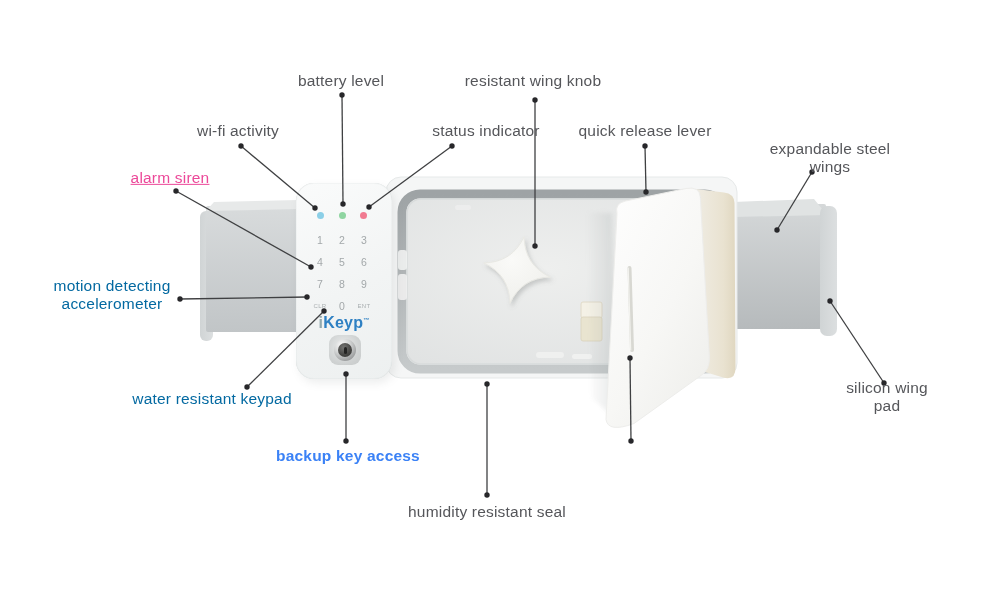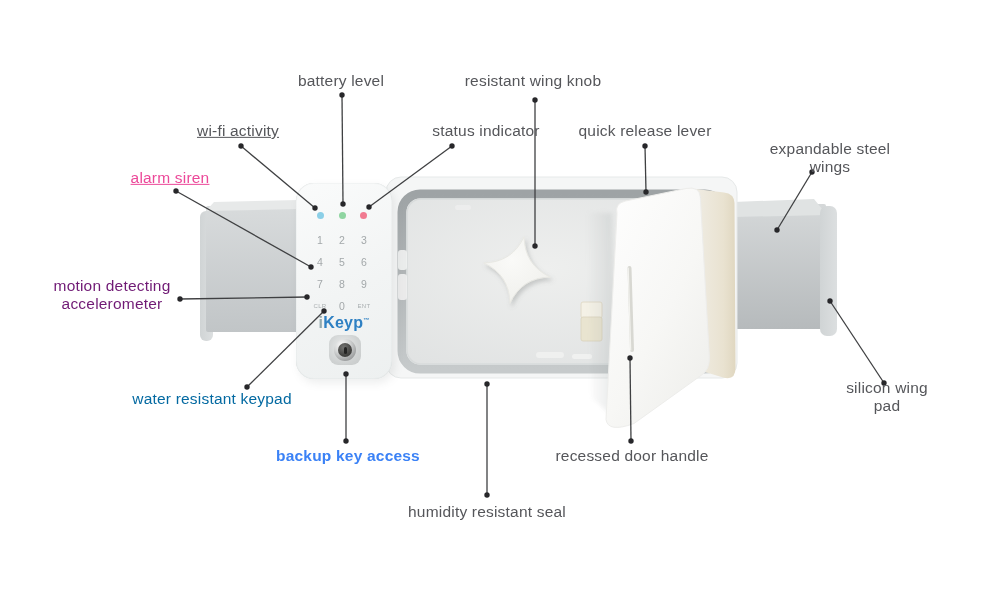--- a/index.html
+++ b/index.html
@@ -193,27 +193,26 @@
       <line x1="487" y1="495" x2="487" y2="384" stroke="#3f4042" stroke-width="1.3"></line>
       <circle cx="487" cy="495" r="2.7" fill="#27272a"></circle>
       <circle cx="487" cy="384" r="2.7" fill="#27272a"></circle>
       <line x1="884" y1="383" x2="830" y2="301" stroke="#3f4042" stroke-width="1.3"></line>
       <circle cx="884" cy="383" r="2.7" fill="#27272a"></circle>
       <circle cx="830" cy="301" r="2.7" fill="#27272a"></circle>
     </svg>
   <div id="callout-labels">
       <div class="callout" style="left: 341px; top: 81px; color: rgb(85, 86, 90);">battery level</div>
       <div class="callout" style="left: 533px; top: 81px; color: rgb(85, 86, 90);">resistant wing knob</div>
-      <div class="callout" style="left: 238px; top: 131px; color: rgb(85, 86, 90); text-decoration: underline;">wi-fi activity</div>
+      <div class="callout" style="left: 238px; top: 131px; color: rgb(85, 86, 90);">wi-fi activity</div>
       <div class="callout" style="left: 450px; top: 131px; color: rgb(85, 86, 90); margin-left: 36px;">status indicator</div>
       <div class="callout" style="left: 830px; top: 158px; color: rgb(85, 86, 90);">expandable steel wings</div>
       <div class="callout" style="left: 645px; top: 131px; color: rgb(85, 86, 90);">quick release lever</div>
       <div class="callout" style="left: 170px; top: 178px; color: #ec4899; text-decoration: underline;">alarm siren</div>
-      <div class="callout" style="left: 112px; top: 295px; color: #701a75;">motion detecting
+      <div class="callout" style="left: 112px; top: 295px; color: #0369a1;">motion detecting
 accelerometer</div>
       <div class="callout" style="left: 212px; top: 399px; color: #0369a1;">water resistant keypad</div>
       <div class="callout" style="left: 348px; top: 456px; color: #3b82f6; font-weight: bold;">backup key access</div>
-      <div class="callout" style="left: 632px; top: 456px; color: rgb(85, 86, 90);">recessed door handle</div>
       <div class="callout" style="left: 487px; top: 512px; color: rgb(85, 86, 90);">humidity resistant seal</div>
       <div class="callout" style="left: 887px; top: 397px; color: rgb(85, 86, 90);">silicon wing pad</div>
     </div>
 
 </div>
 
 </body></html>

